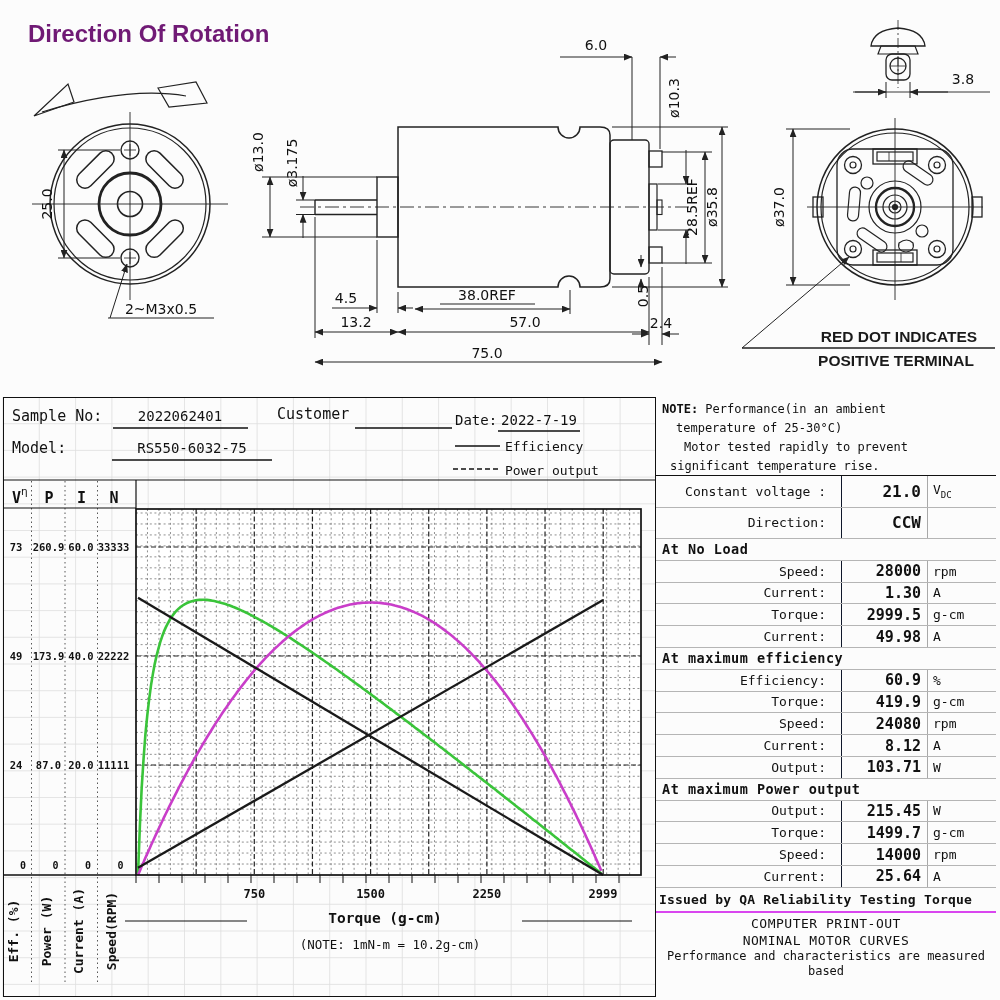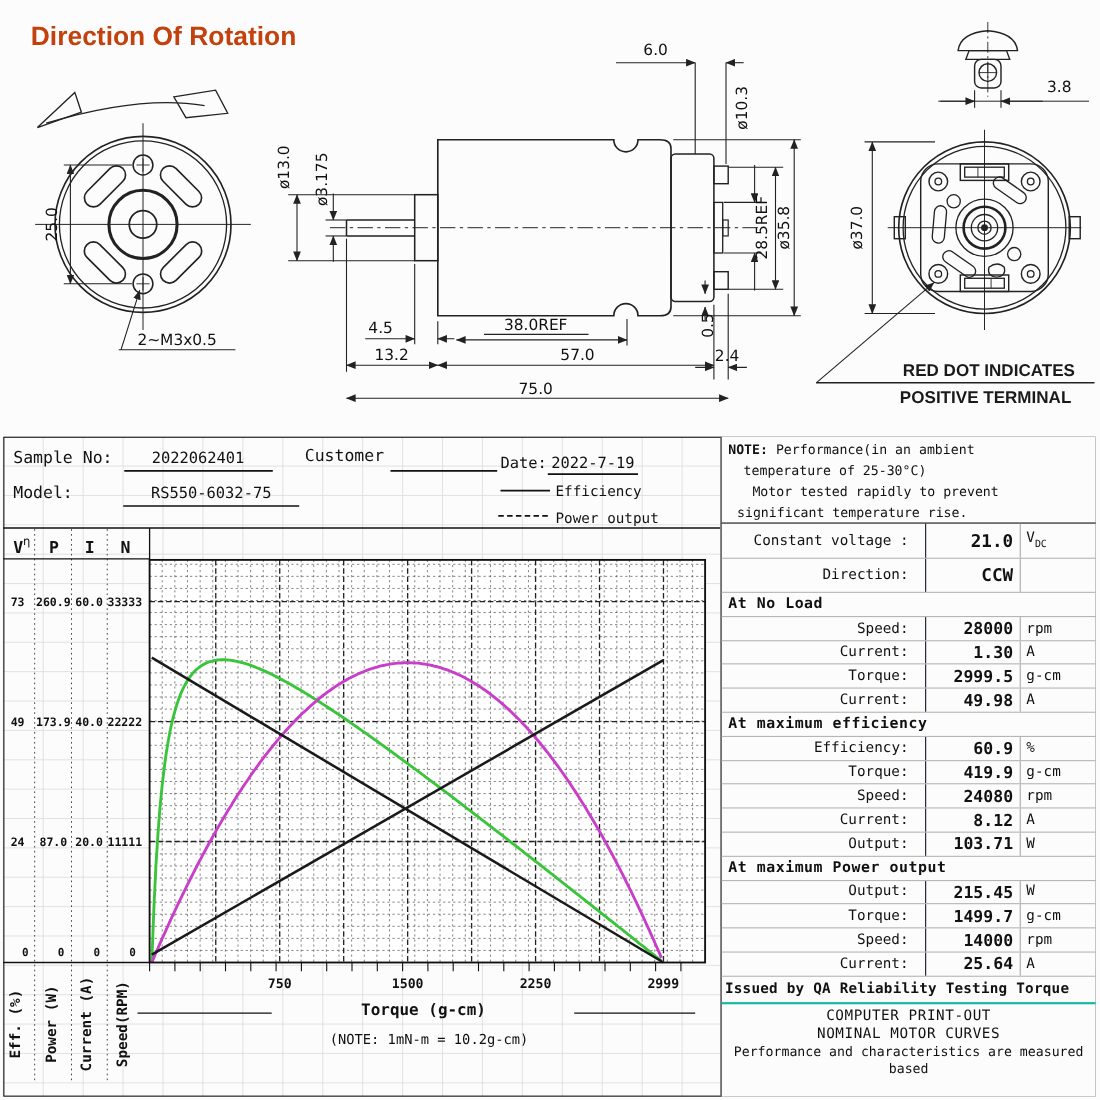--- a/index.html
+++ b/index.html
@@ -2,21 +2,21 @@
 <html><head>
 <meta charset="utf-8">
 <style>
   html,body{margin:0;padding:0;background:#e8e8e8;}
   #stage{position:relative;width:1000px;height:1000px;background:#fcfcfc;overflow:hidden;
          font-family:"DejaVu Sans Mono", monospace;color:#111;}
   svg{position:absolute;left:0;top:0;}
   #drawings{left:0;top:0;}
   #sheet{left:0;top:397px;}
   #big-title{position:absolute;left:28px;top:20px;font-family:"Liberation Sans",sans-serif;
-             font-weight:700;font-size:24px;letter-spacing:0px;color:#c2410c;}
+             font-weight:700;font-size:24px;letter-spacing:0px;color:#701a75;}
   #outer-border{position:absolute;left:3px;top:397px;width:993px;height:600px;
                 border:1.6px solid #111;box-sizing:border-box;pointer-events:none;}
   
   #rpanel{position:absolute;left:655px;top:397px;width:341px;height:600px;box-sizing:border-box;
           border-left:1.6px solid #111;display:flex;flex-direction:column;background:#fcfcfc;}
   #note-box{height:79px;box-sizing:border-box;border-bottom:1.6px solid #111;
             padding:3px 6px 0 6px;font-size:12px;line-height:19px;}
   #note-box b{font-weight:700;}
   .nl2{padding-left:14px;} .nl3{padding-left:22px;} .nl4{padding-left:8px;}
   .srow{display:flex;align-items:center;box-sizing:border-box;border-bottom:1px solid #b5b5b5;
@@ -25,21 +25,21 @@
   .srow.header{font-weight:700;font-size:13.5px;padding-left:6px;letter-spacing:.5px;}
   .srow.issued{font-weight:700;font-size:13px;padding-left:3px;height:23px;border-bottom:none;letter-spacing:.2px;}
   .c1{width:186px;height:100%;box-sizing:border-box;border-right:1px solid #0f172a;
       display:flex;align-items:center;justify-content:flex-end;padding-right:15px;}
   .c2{width:86px;height:100%;box-sizing:border-box;border-right:1px solid #a8a8a8;
       display:flex;align-items:center;justify-content:flex-end;padding-right:6px;
       font-weight:700;font-size:15px;}
   .srow.tall .c2{font-size:16px;}
   .c3{flex:1;padding-left:5px;font-size:13px;}
   .c3 sub{font-size:9px;margin-top:24px;}
-  #rfooter{border-top:2px solid #14b8a6;flex:1;text-align:center;padding-top:2px;}
+  #rfooter{border-top:2px solid #d946ef;flex:1;text-align:center;padding-top:2px;}
   .f1{font-size:13px;letter-spacing:.5px;line-height:17px;}
   .f2{font-size:12px;line-height:15.5px;}
 </style>
 </head>
 <body>
 
 <div id="stage">
 
   <div id="big-title">Direction Of Rotation</div>
 

